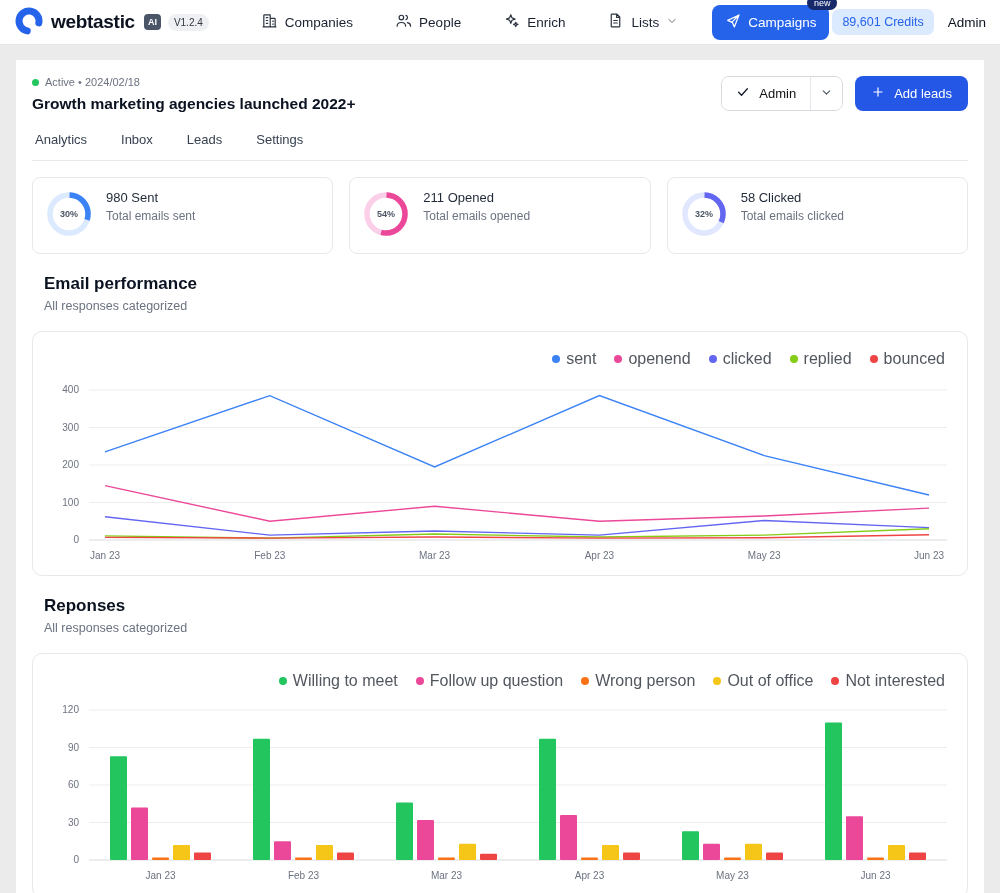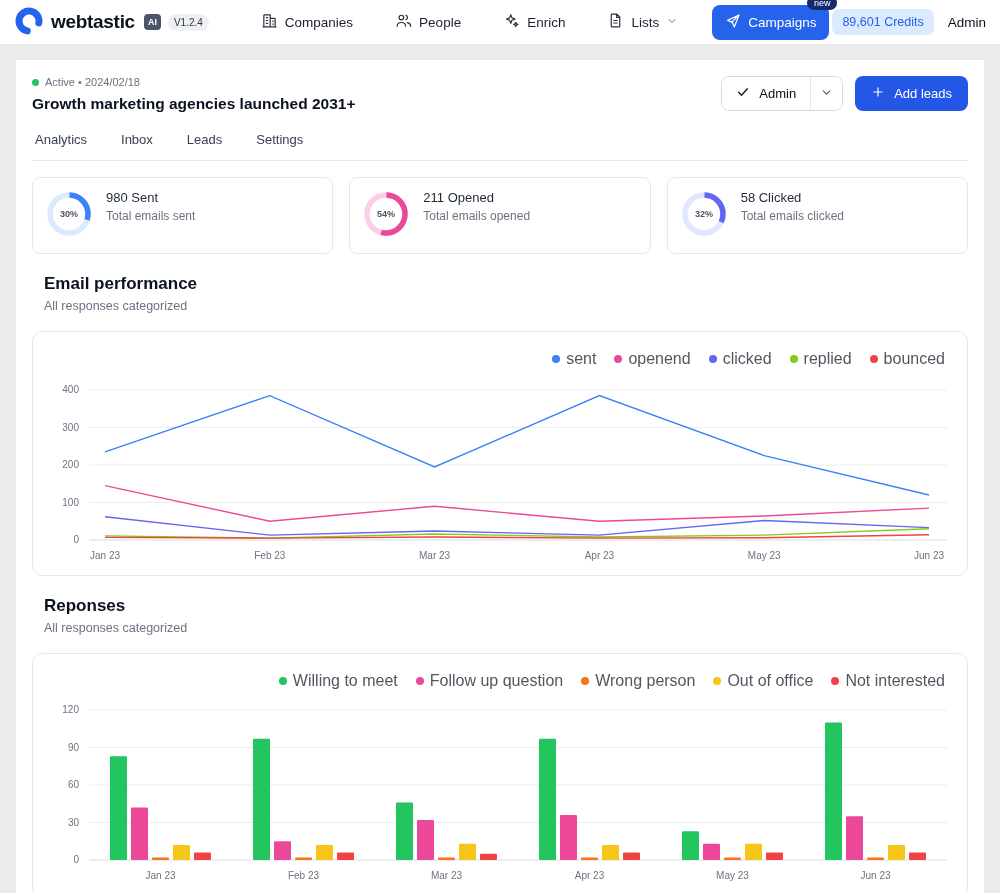--- a/index.html
+++ b/index.html
@@ -115,21 +115,21 @@
 </header>
 
 <main class="panel">
 
   <div class="page-header">
     <div>
       <div class="status-line">
         <span class="status-dot"></span>
         <span>Active • 2024/02/18</span>
       </div>
-      <h1 class="page-title">Growth marketing agencies launched 2031+</h1>
+      <h1 class="page-title">Growth marketing agencies launched 2022+</h1>
     </div>
     <div class="actions">
       <div class="split-btn">
         <button class="split-main">
           <span><svg width="14" height="14" viewBox="0 0 24 24" fill="none" stroke="#111827" stroke-width="2.2" stroke-linecap="round" stroke-linejoin="round">
                 <path d="M4.5 12.5l5 5 10-11"></path>
               </svg></span>
           <span>Admin</span>
         </button>
         <button class="split-caret">

